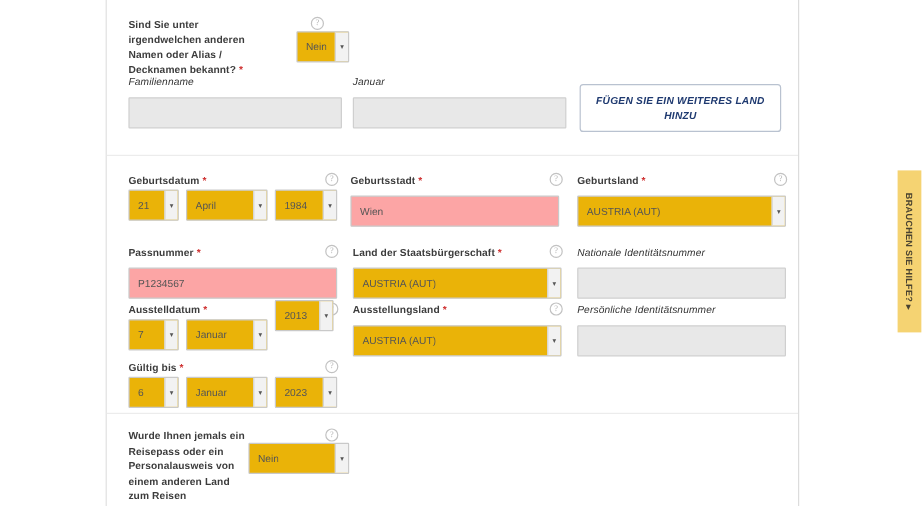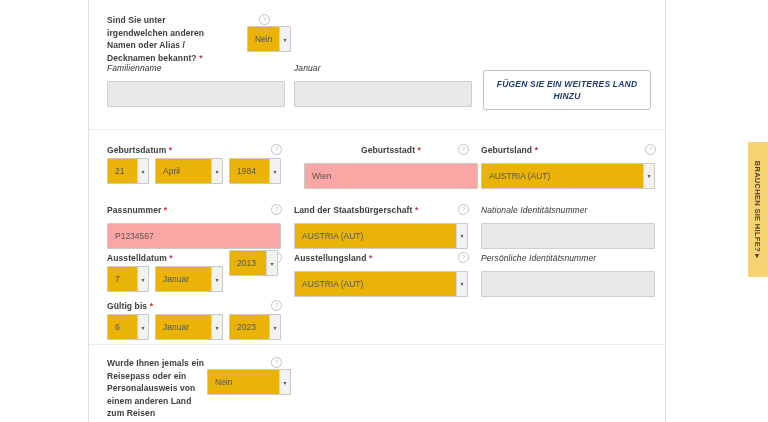--- a/index.html
+++ b/index.html
@@ -193,21 +193,21 @@
             <span>▾</span>
           </span>
       </div>
       <div class="sel" style="position:absolute; left:140px; top:28px; width:52px;">
         <span class="txt">1984</span>
         <span class="arrow">
             <span>▾</span>
           </span>
       </div>
 
-      <div class="field" style="left:215px; top:14px;text-align:center;">
+      <div class="field" style="left:203px; top:14px;">
         <div class="label"><span>Geburtsstadt</span> <span class="req">*</span></div>
         <div class="inp" style="width:174px; margin-top:6px;">
             <span>Wien</span>
           </div>
       </div>
       <div class="help" style="left:369px; top:14px;"><span>?</span></div>
 
       <div class="field" style="left:392px; top:14px;">
         <div class="label"><span>Geburtsland</span> <span class="req">*</span></div>
         <div class="sel" style="width:174px; margin-top:6px;">

